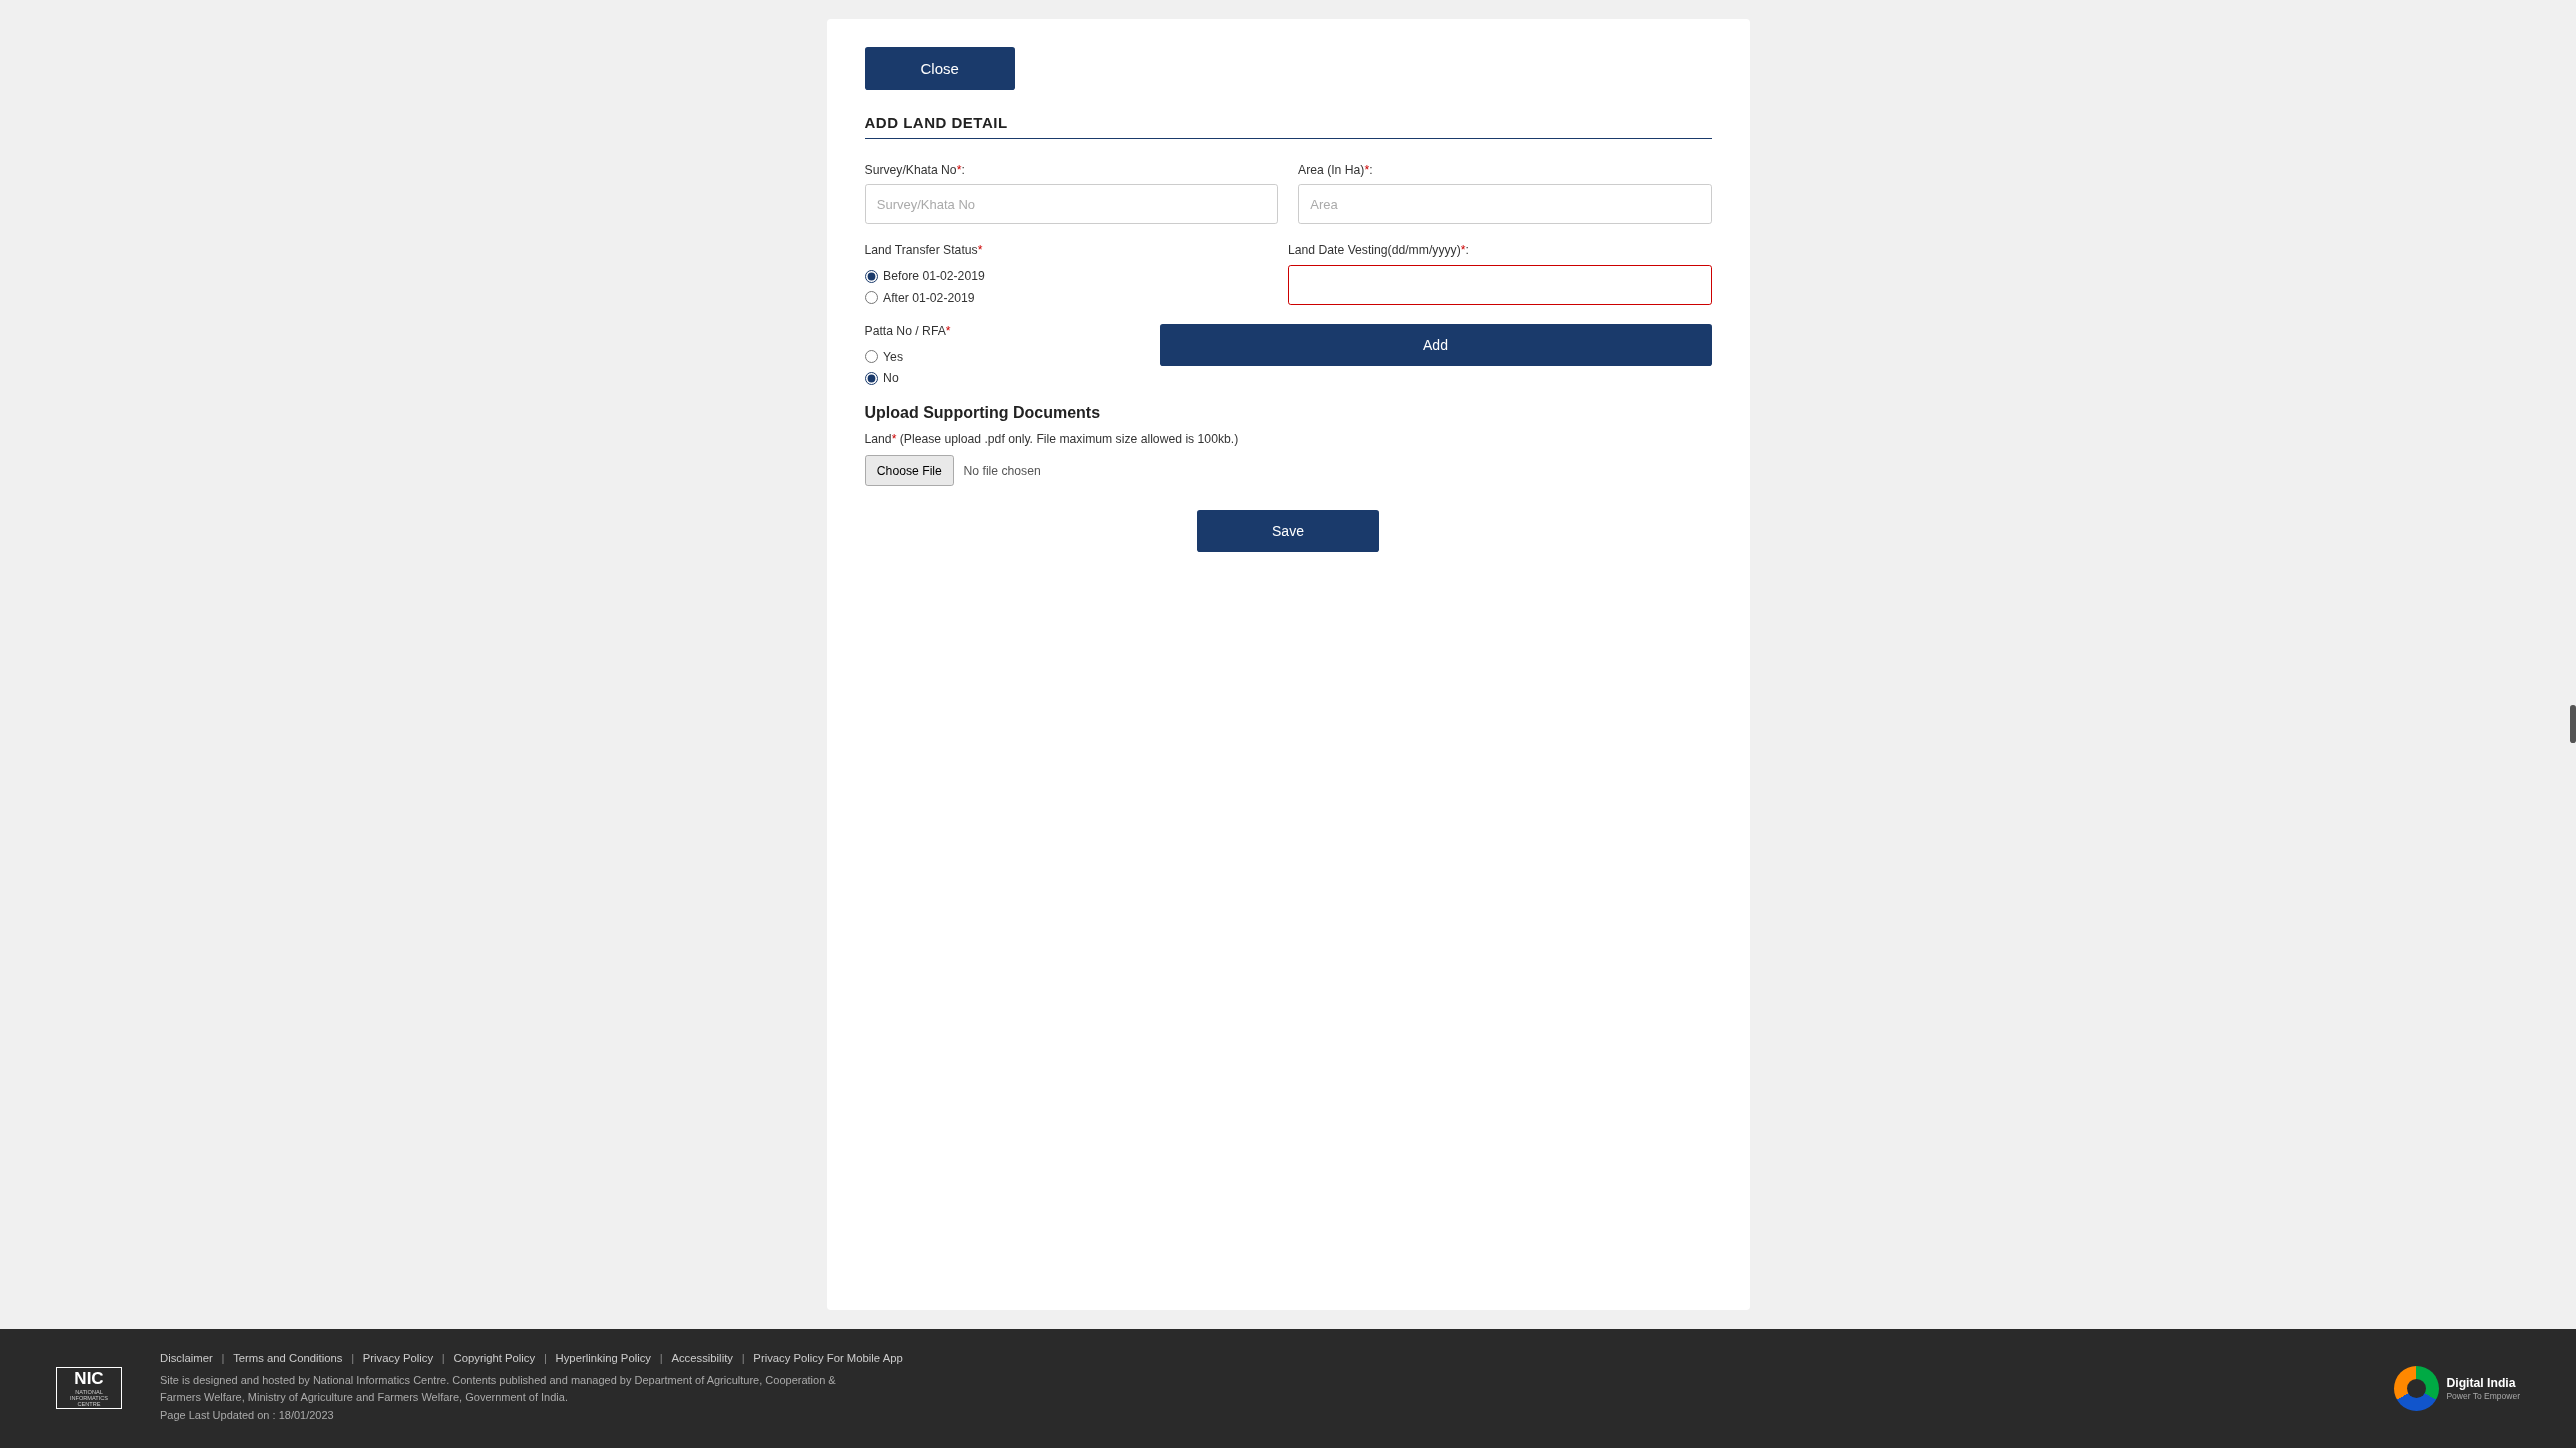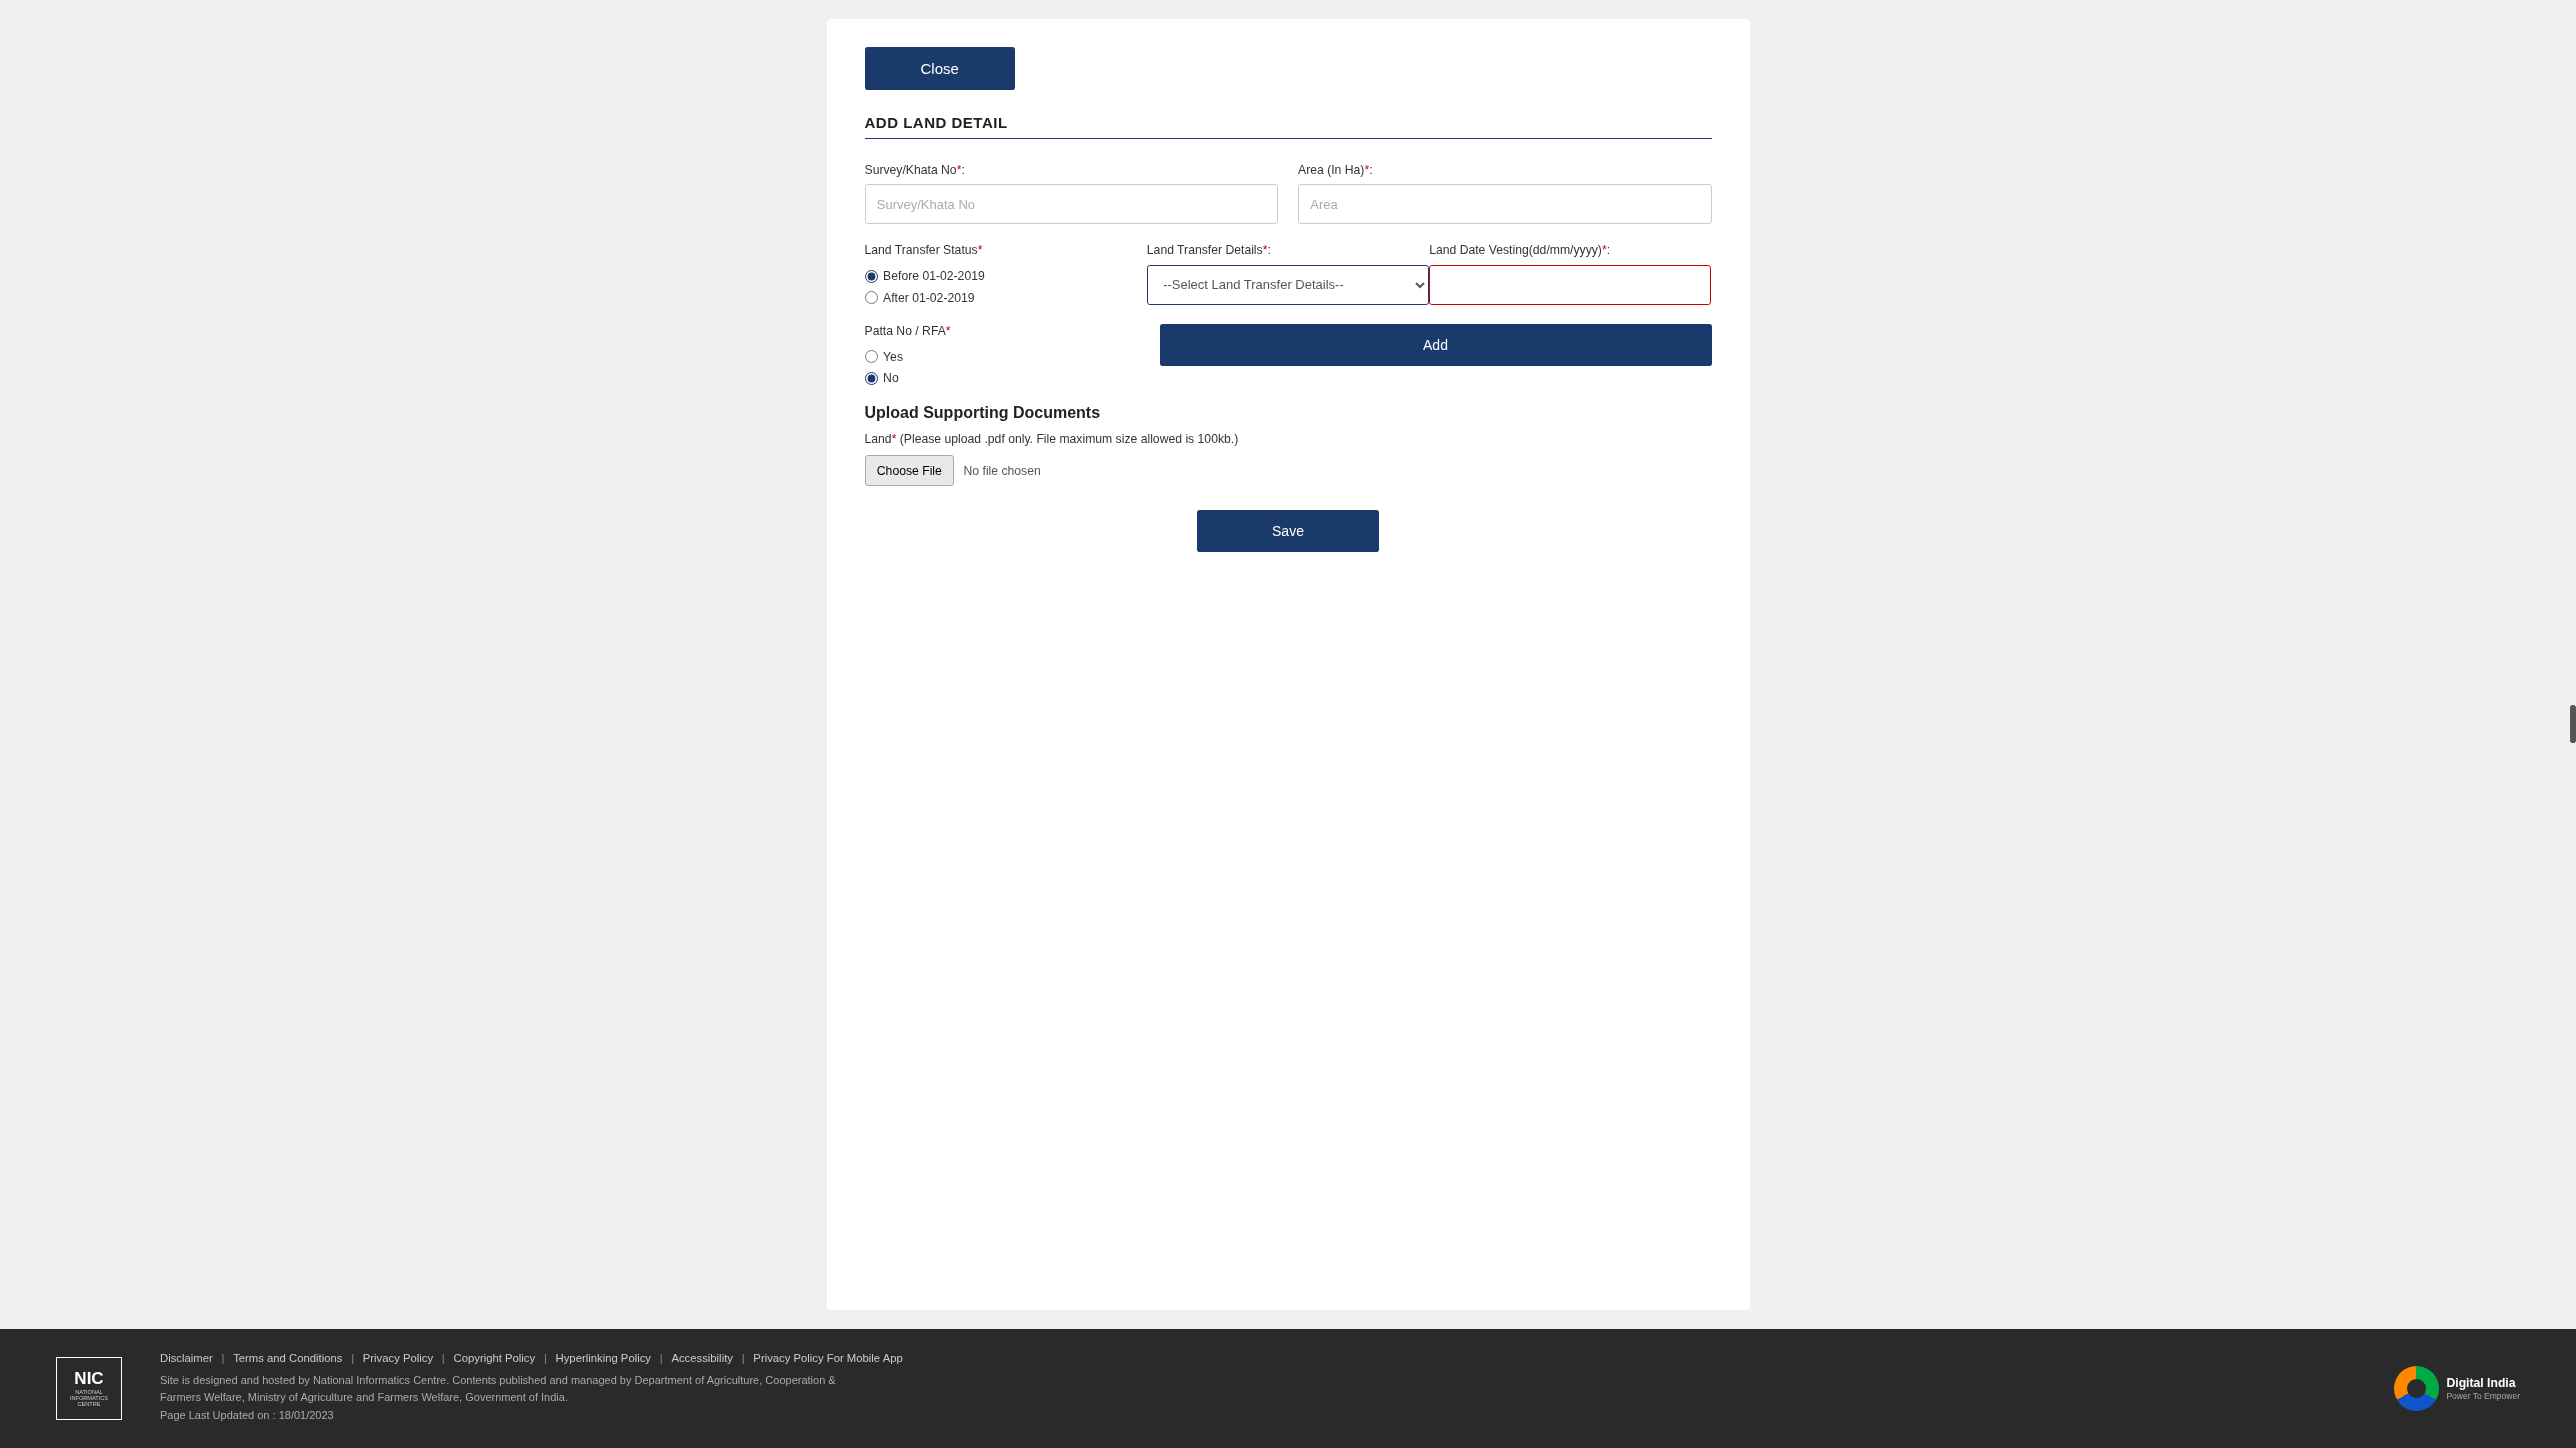--- a/index.html
+++ b/index.html
@@ -217,21 +217,21 @@
 
     .footer-nic {
       display: flex;
       align-items: center;
       gap: 9.4px;
       flex-shrink: 0;
     }
 
     .nic-logo {
       width: 66px;
-      height: 63px;
+      height: 42px;
       border: 1.9px solid #fff;
       display: flex;
       align-items: center;
       justify-content: center;
       flex-direction: column;
       padding: 15px;
     }
 
     .nic-logo-text {
       font-size: 17px;
@@ -379,28 +379,20 @@
           <label class="radio-label">
             <input type="radio" name="transfer_status" checked="" style="">
             <span>Before 01-02-2019</span>
           </label>
           <label class="radio-label">
             <input type="radio" name="transfer_status" style="">
             <span>After 01-02-2019</span>
           </label>
         </div>
       </div>
-      <div class="col-mid form-group">
-        <label class="form-label">
-          <span>Land Transfer Details</span><span class="required">*</span>:
-        </label>
-        <select class="form-select">
-          <option>--Select Land Transfer Details--</option>
-        </select>
-      </div>
       <div class="col-right form-group">
         <label class="form-label">
           <span>Land Date Vesting(dd/mm/yyyy)</span><span class="required">*</span>:
         </label>
         <input class="form-input error-border" type="text" style="">
       </div>
     </div>
 
     
     <div class="patta-row">

